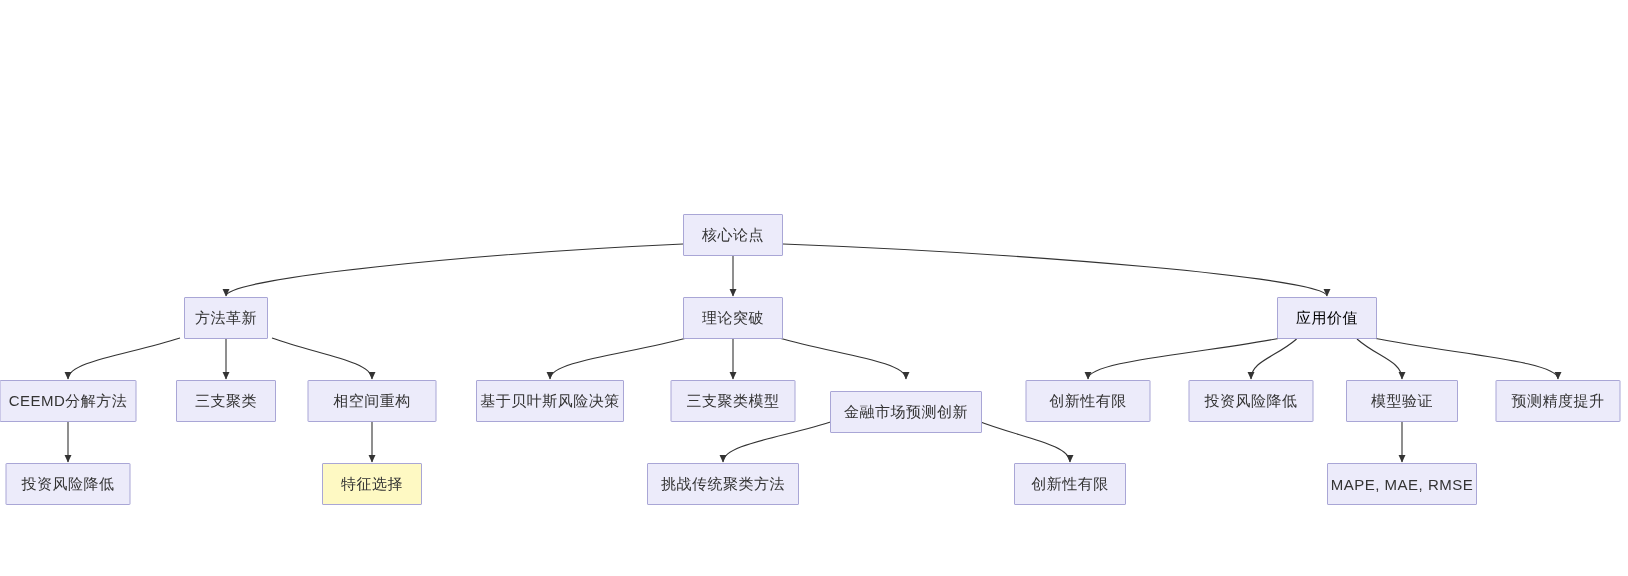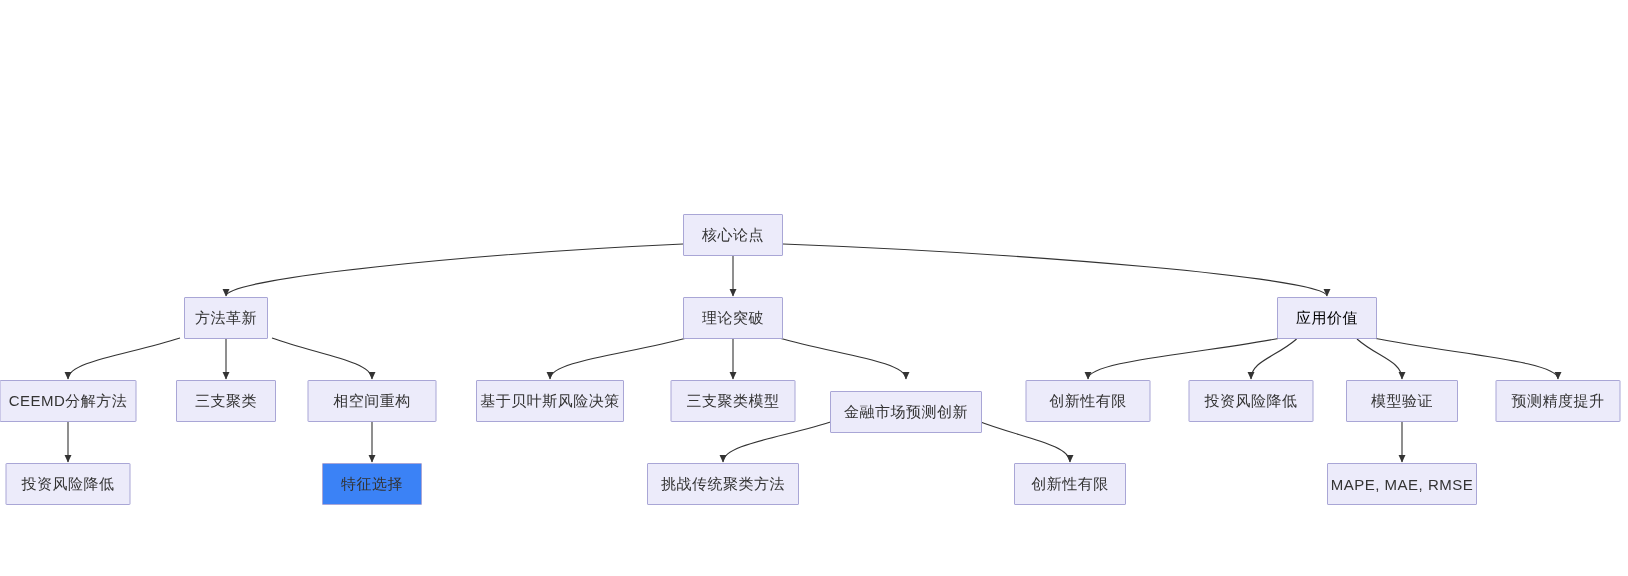--- a/index.html
+++ b/index.html
@@ -114,21 +114,21 @@
       </div>
       <div class="node" style="left: 1402px; top: 401px; width: 112px; background: rgb(236, 235, 250); border-color: rgb(169, 166, 214);">
         <span class="node-label" style="color: rgb(51, 51, 51);">模型验证</span>
       </div>
       <div class="node" style="left: 1558px; top: 401px; width: 125px; background: rgb(236, 235, 250); border-color: rgb(169, 166, 214);">
         <span class="node-label" style="color: rgb(51, 51, 51);">预测精度提升</span>
       </div>
       <div class="node" style="left: 68px; top: 484px; width: 125px; background: rgb(236, 235, 250); border-color: rgb(169, 166, 214);">
         <span class="node-label" style="color: rgb(51, 51, 51);">投资风险降低</span>
       </div>
-      <div class="node" style="left: 372px; top: 484px; width: 100px; background: #3b82f6; border-color: rgb(169, 166, 214); text-align: center;">
+      <div class="node" style="left: 372px; top: 484px; width: 100px; background: #fef9c3; border-color: rgb(169, 166, 214); text-align: center;">
         <span class="node-label" style="color: rgb(51, 51, 51);">特征选择</span>
       </div>
       <div class="node" style="left: 723px; top: 484px; width: 152px; background: rgb(236, 235, 250); border-color: rgb(169, 166, 214);">
         <span class="node-label" style="color: rgb(51, 51, 51);">挑战传统聚类方法</span>
       </div>
       <div class="node" style="left: 1070px; top: 484px; width: 112px; background: rgb(236, 235, 250); border-color: rgb(169, 166, 214);">
         <span class="node-label" style="color: rgb(51, 51, 51);">创新性有限</span>
       </div>
       <div class="node" style="left: 1402px; top: 484px; width: 150px; background: rgb(236, 235, 250); border-color: rgb(169, 166, 214);">
         <span class="node-label" style="color: rgb(51, 51, 51);">MAPE, MAE, RMSE</span>

